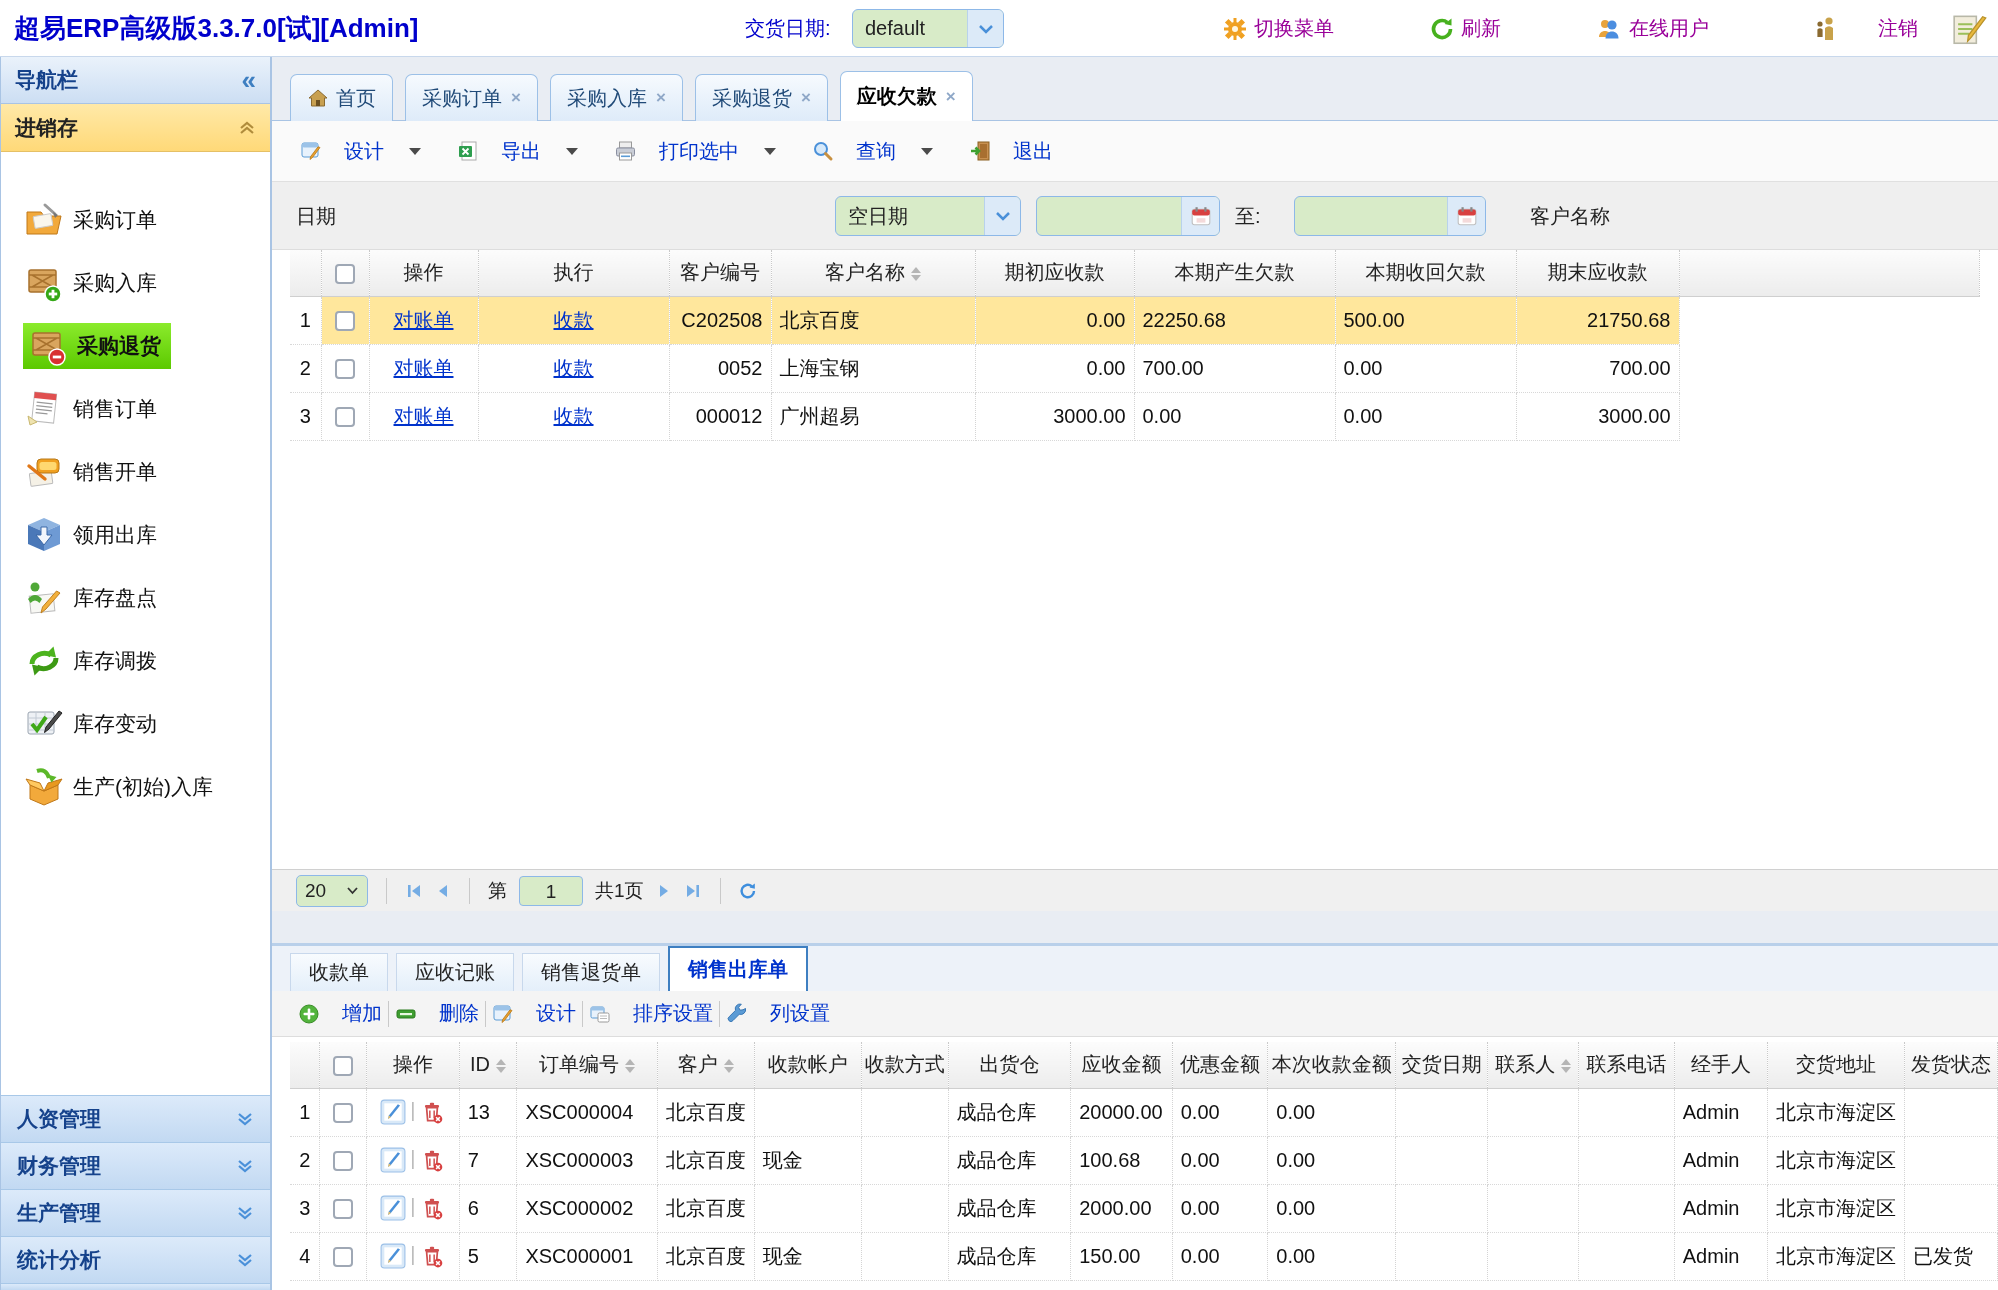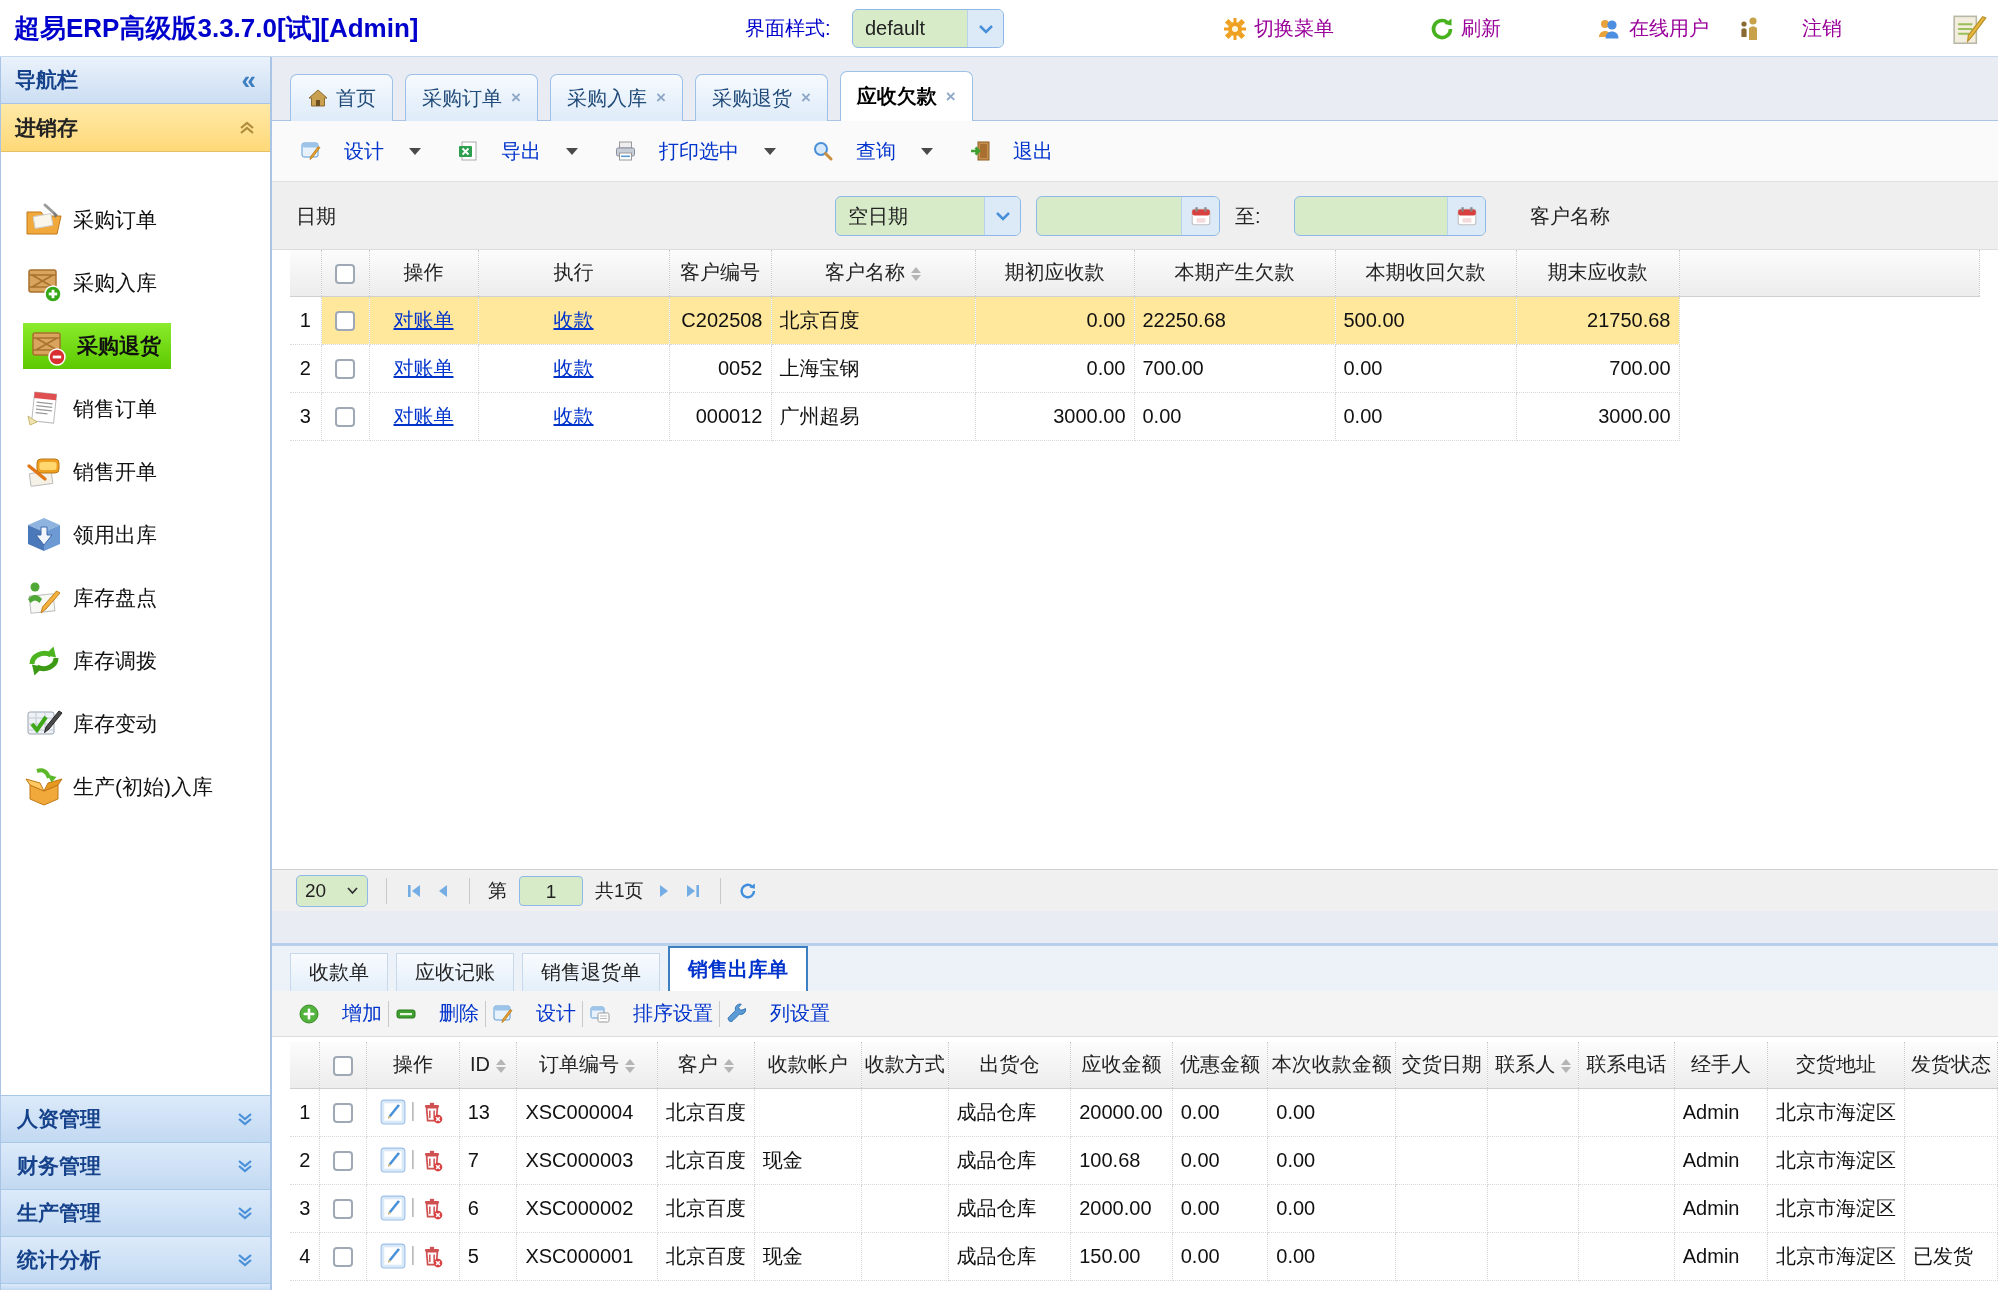--- a/index.html
+++ b/index.html
@@ -97,21 +97,21 @@
   .bgridarea { background:#FFF; overflow:hidden; height:250px; }
   .op-sep { color:#BBB; margin:0 4px; }
 </style>
 </head>
 <body>
 
 <div class="page">
 
   <div class="top-header">
     <span class="app-title">超易ERP高级版3.3.7.0[试][Admin]</span>
-    <span class="style-label">界面样式:</span>
+    <span class="style-label">交货日期:</span>
     <div class="sel-box" style="position:absolute;left:852px;top:9px;width:152px;height:39px;">
       <span class="val">default</span>
       <span class="chev">
         <svg width="16" height="10" viewBox="0 0 16 10">
             <polyline points="2,2 8,8 14,2" fill="none" stroke="#4A90D9" stroke-width="2.5"></polyline>
           </svg>
       </span>
     </div>
     <span class="hdr-act" style="left:1223px;">
       <svg width="24" height="24" viewBox="0 0 24 24">
@@ -139,21 +139,21 @@
     </span>
     <span class="hdr-act" style="left:1596px;">
       <svg width="26" height="24" viewBox="0 0 26 24">
           <circle cx="9" cy="7" r="4" fill="#E8A33D"></circle>
           <path d="M3 20c0-4 3-6 6-6s6 2 6 6z" fill="#E8A33D"></path>
           <circle cx="16" cy="8" r="4.6" fill="#4C8EE0"></circle>
           <path d="M9.5 21.5c0-4.5 3-7 6.5-7s6.5 2.5 6.5 7z" fill="#4C8EE0"></path>
         </svg>
       <span>在线用户</span>
     </span>
-    <span class="hdr-act" style="left:1738px;gap:40px;">
+    <span class="hdr-act" style="left:1814px;gap:40px;">
       <svg width="24" height="26" viewBox="0 0 24 26">
           <circle cx="6" cy="8" r="2.6" fill="#8A6A30"></circle>
           <path d="M3.4 21 L3.4 13.5 Q6 11 8.6 13.5 L8.6 21 Z" fill="#8A6A30"></path>
           <circle cx="15" cy="5" r="3.6" fill="#C8A24A"></circle>
           <path d="M11 24 L11 12 Q15 8.5 19 12 L19 24 Z" fill="#C8A24A"></path>
         </svg>
       <span>注销</span>
     </span>
     <span class="edge-ico">
       <svg width="40" height="38" viewBox="0 0 24 24">

